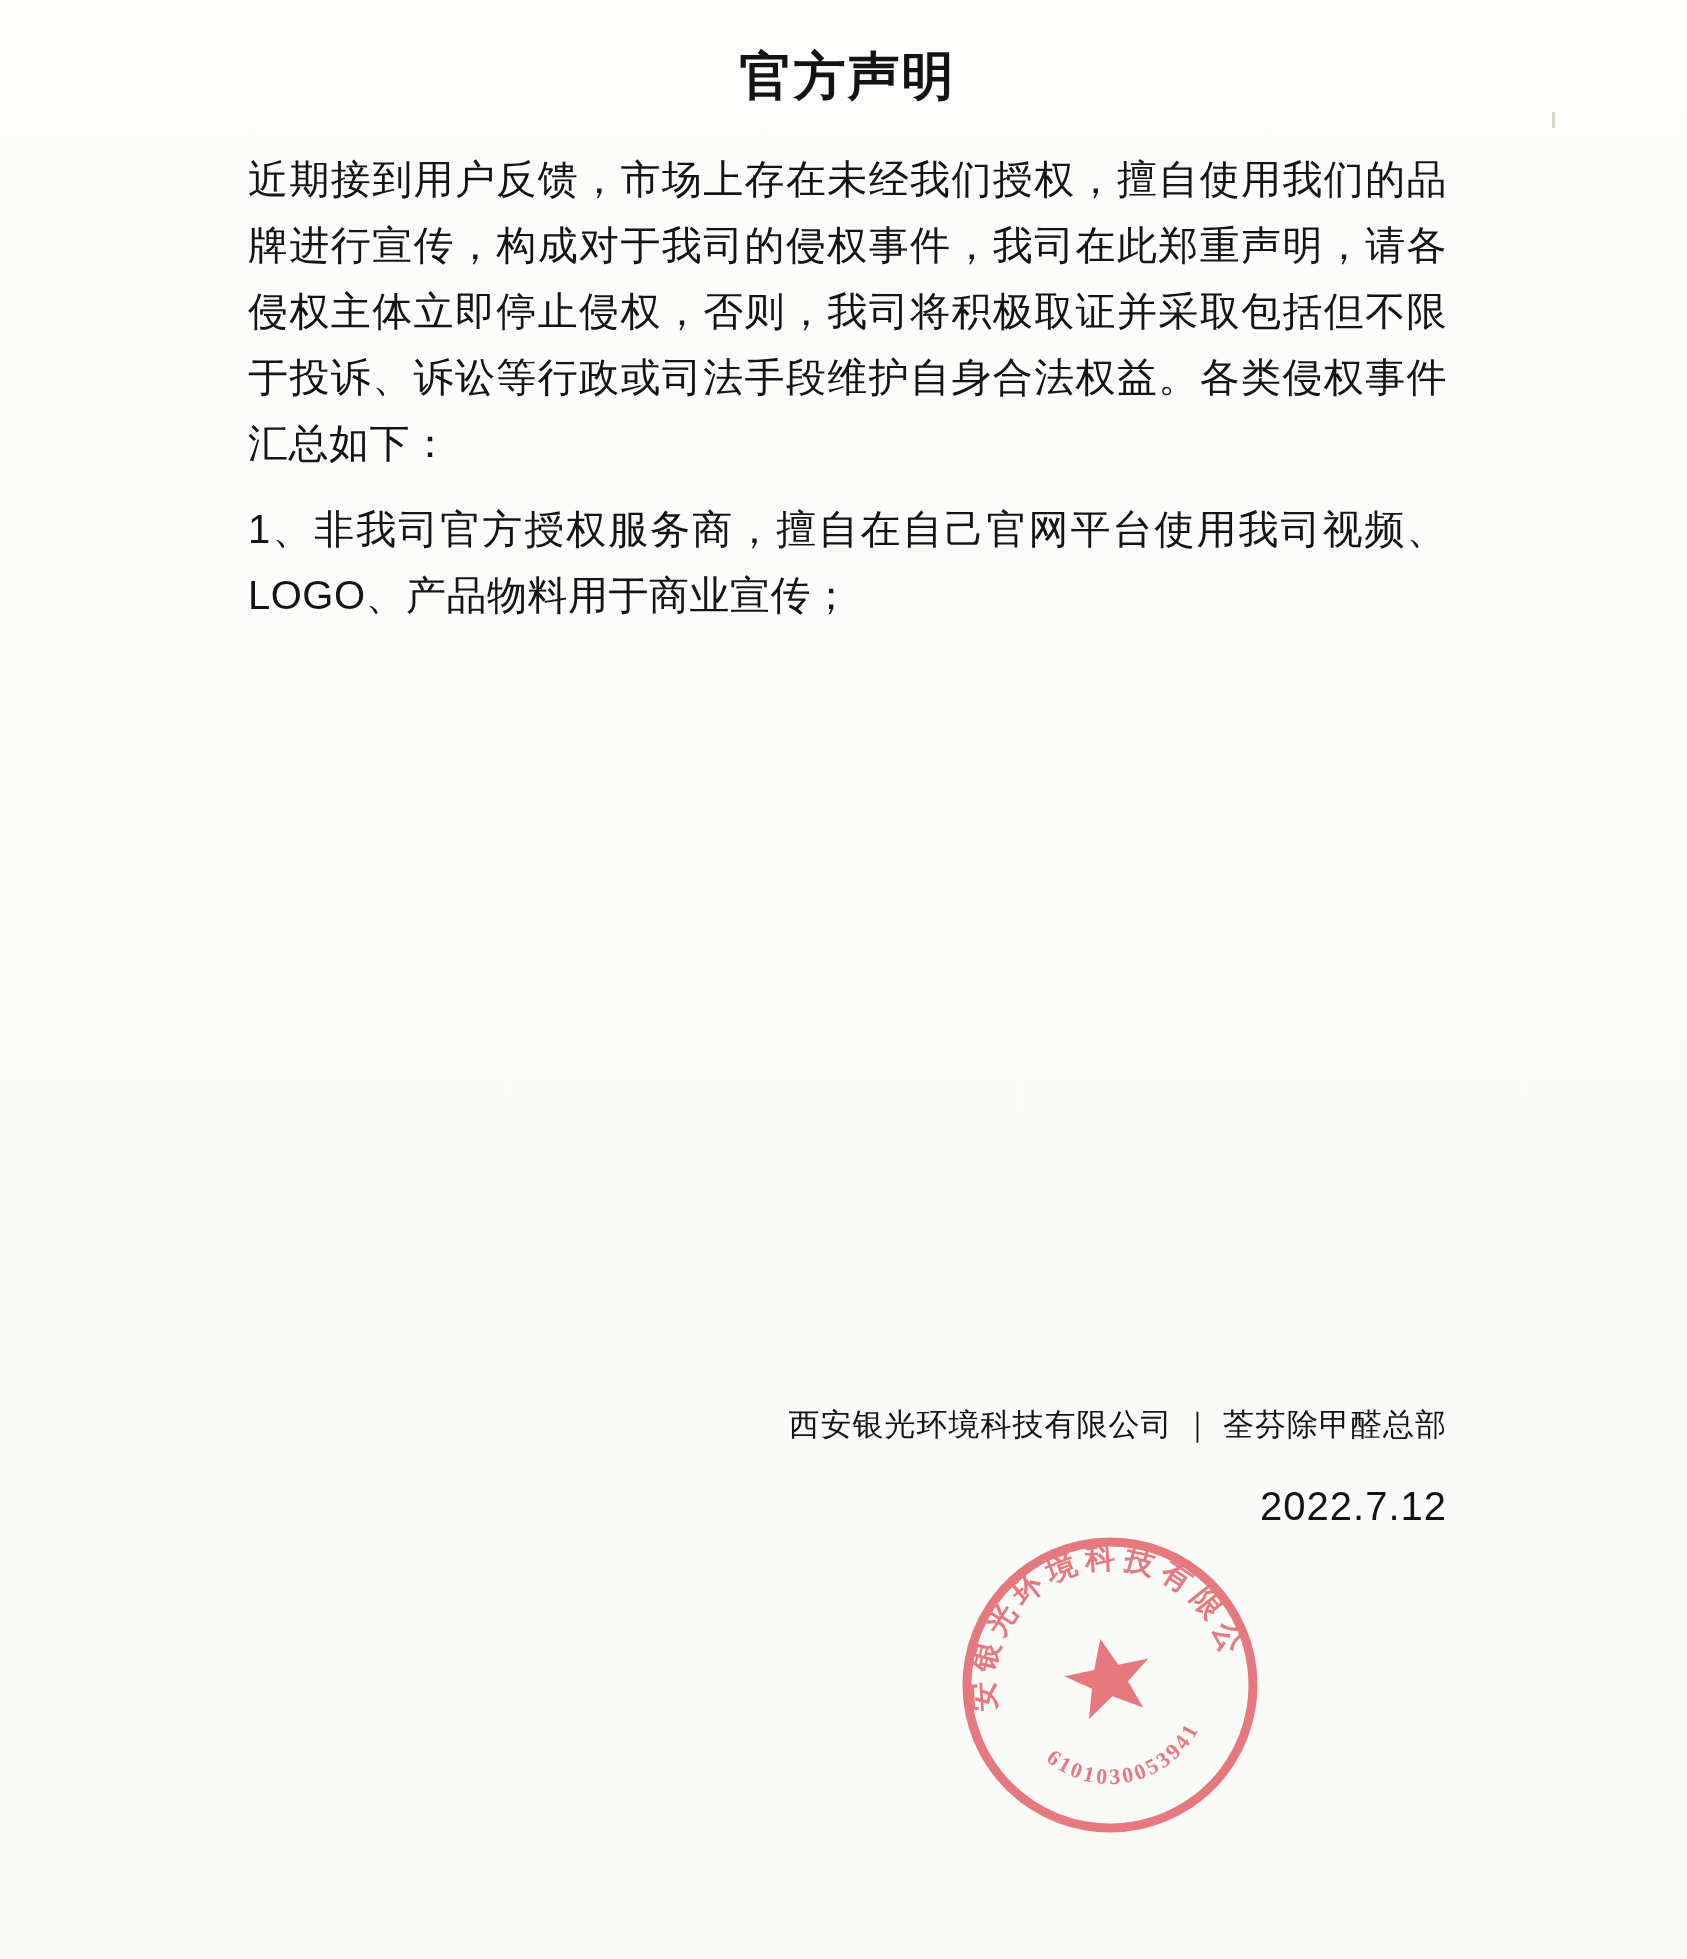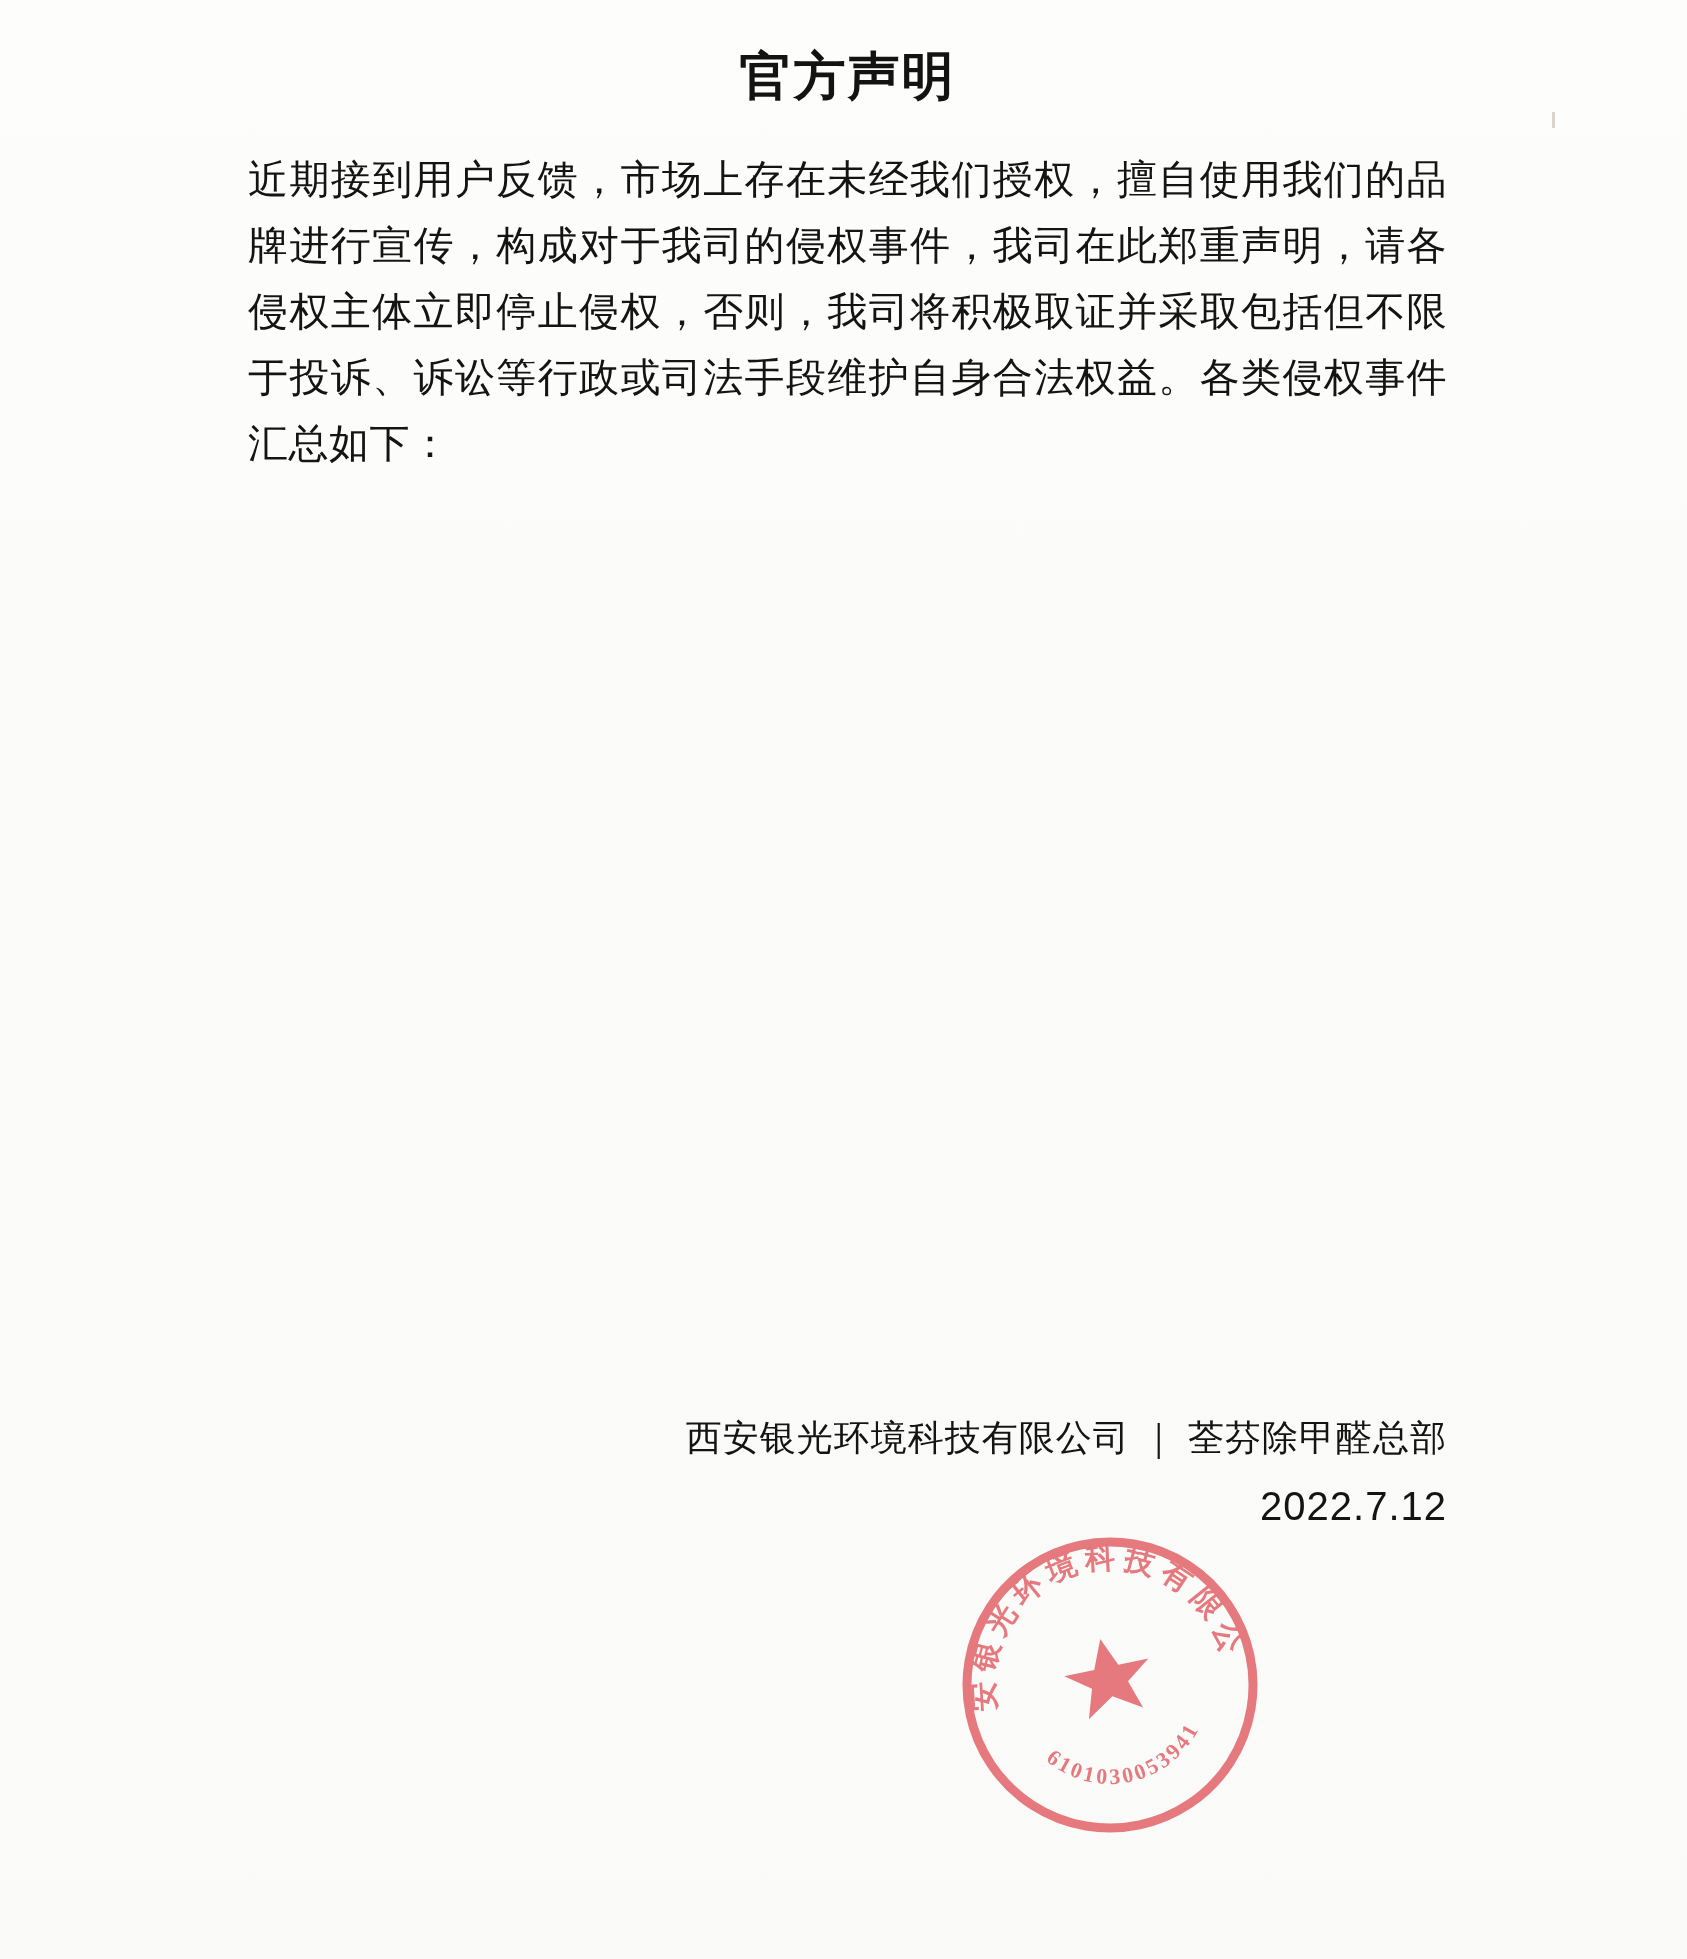--- a/index.html
+++ b/index.html
@@ -52,25 +52,25 @@
   .spacer-1 { height: 12px; }
 
   .signature-block {
     position: absolute;
     right: 240px;
     bottom: 430px;
     width: 1200px;
     text-align: right;
   }
   .sign-line {
-    font-size: 36px;
+    font-size: 31px;
     font-weight: 500;
     letter-spacing: 1px;
     color: #141414;
-    margin-bottom: 21px;
+    margin-bottom: 38px;
   }
   .sign-date {
     font-size: 40px;
     font-weight: 500;
     letter-spacing: 1px;
     color: #141414;
   }
 
   
   .seal {
@@ -101,20 +101,21 @@
 <div class="paper"></div>
 
 <div class="edge-mark"></div>
 
 <div class="doc">
 
   <h1 class="doc-title">官方声明</h1>
 
   <p class="para">近期接到用户反馈，市场上存在未经我们授权，擅自使用我们的品牌进行宣传，构成对于我司的侵权事件，我司在此郑重声明，请各侵权主体立即停止侵权，否则，我司将积极取证并采取包括但不限于投诉、诉讼等行政或司法手段维护自身合法权益。各类侵权事件汇总如下：</p>
   <div class="spacer-1"></div>
+  <p class="para">1、非我司官方授权服务商，擅自在自己官网平台使用我司视频、LOGO、产品物料用于商业宣传；</p>
   <div class="spacer-1"></div>
   <div class="spacer-1"></div>
 
 </div>
 
 <div class="seal">
   <svg class="seal-svg" width="310" height="310" viewBox="0 0 310 310" aria-hidden="true">
     <defs>
       <path id="sealTopArc" d="M 38,155 A 117,117 0 0 1 272,155"></path>
       <path id="sealBottomArc" d="M 56,155 A 99,99 0 0 0 254,155"></path>

